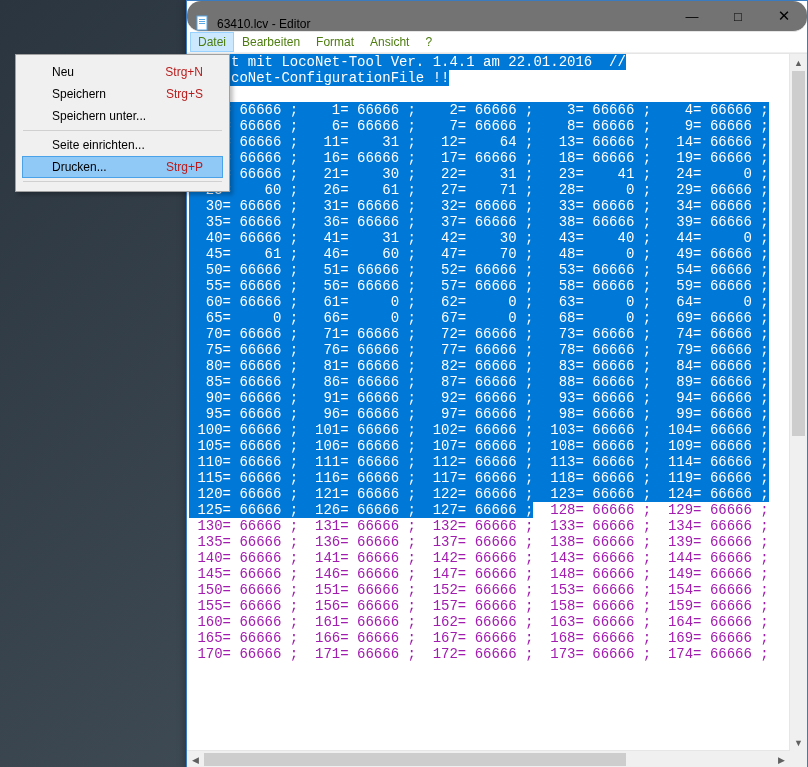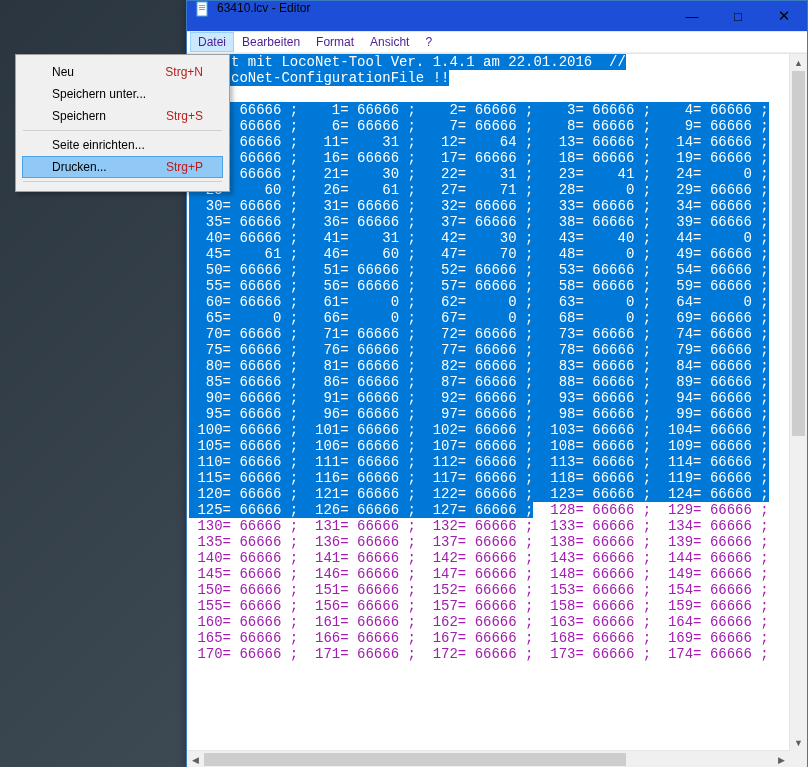--- a/index.html
+++ b/index.html
@@ -20,24 +20,25 @@
     width: 620px;
     height: 767px;
     background: #fff;
     border: 1px solid #3a7abf;
     box-shadow: 0 0 8px rgba(0,0,0,.35);
     display: flex;
     flex-direction: column;
   }
   .titlebar {
     height: 30px;
-    background: #1d4ed8;
+    background: #737373;
     display: flex;
-    align-items: flex-start;
+    align-items: flex-end;
     border-bottom: 1px solid #e5e5e5;
+    border-radius: 14px;
   }
   .title-icon {
     width: 16px;
     height: 16px;
     margin: 0 6px 0 8px;
     display:inline-block;
   }
   .title-icon svg{width:16px;height:16px}
   .title-text {
     flex: 1;
@@ -58,21 +59,21 @@
     background: #fff;
     display: flex;
     align-items: stretch;
     padding: 0 3px;
     border-bottom: 1px solid #f0f0f0;
   }
   .menu-item {
     padding: 2px 8px;
     font-size: 12px;
     display:flex;align-items:center;
-    color:#4c1d95;
+    color:#4d7c0f;
   }
   .menu-item.open {
     background: #cce8ff;
     border:1px solid #99d1ff;
     padding:1px 7px;
   }
   .editor {
     flex: 1;
     position: relative;
     overflow: hidden;
@@ -190,26 +191,26 @@
     <div class="corner"></div>
   </div>
 </div>
 
 <div class="dropdown">
   <div class="dd-item">
     <span>Neu</span>
     <span class="shortcut">Strg+N</span>
   </div>
   <div class="dd-item">
+    <span>Speichern</span>
+    <span class="shortcut">Strg+S</span>
+  </div>
+  <div class="dd-item">
     <span>Speichern unter...</span>
     <span></span>
-  </div>
-  <div class="dd-item">
-    <span>Speichern</span>
-    <span class="shortcut">Strg+S</span>
   </div>
   <div class="dd-sep"></div>
   <div class="dd-item">
     <span>Seite einrichten...</span>
     <span></span>
   </div>
   <div class="dd-item hover">
     <span>Drucken...</span>
     <span class="shortcut">Strg+P</span>
   </div>

